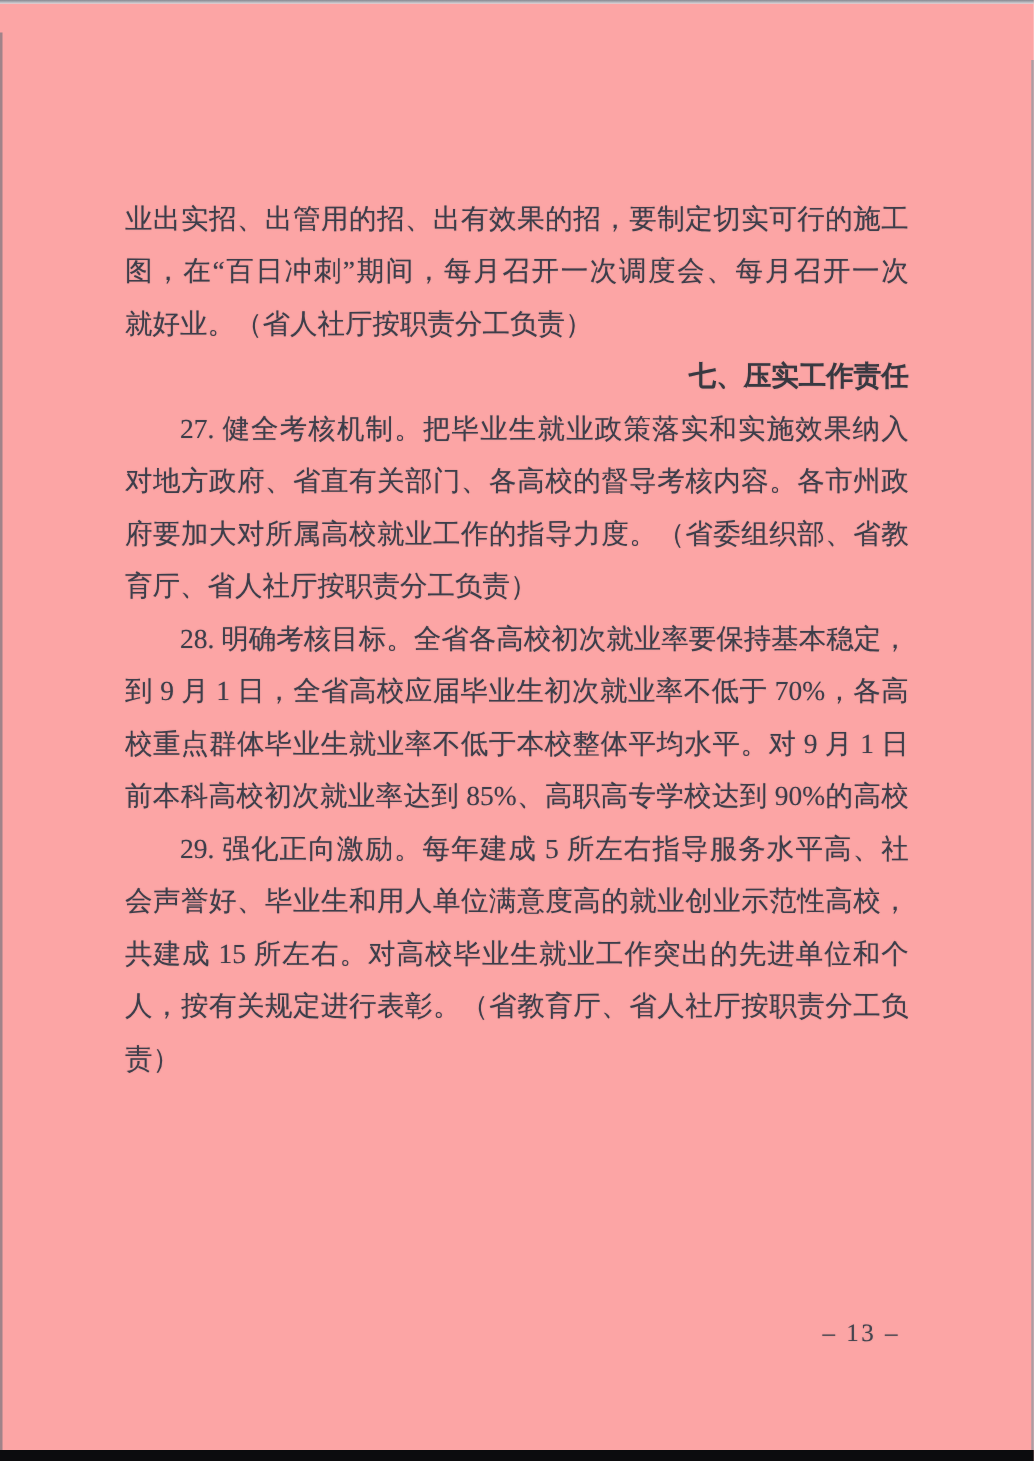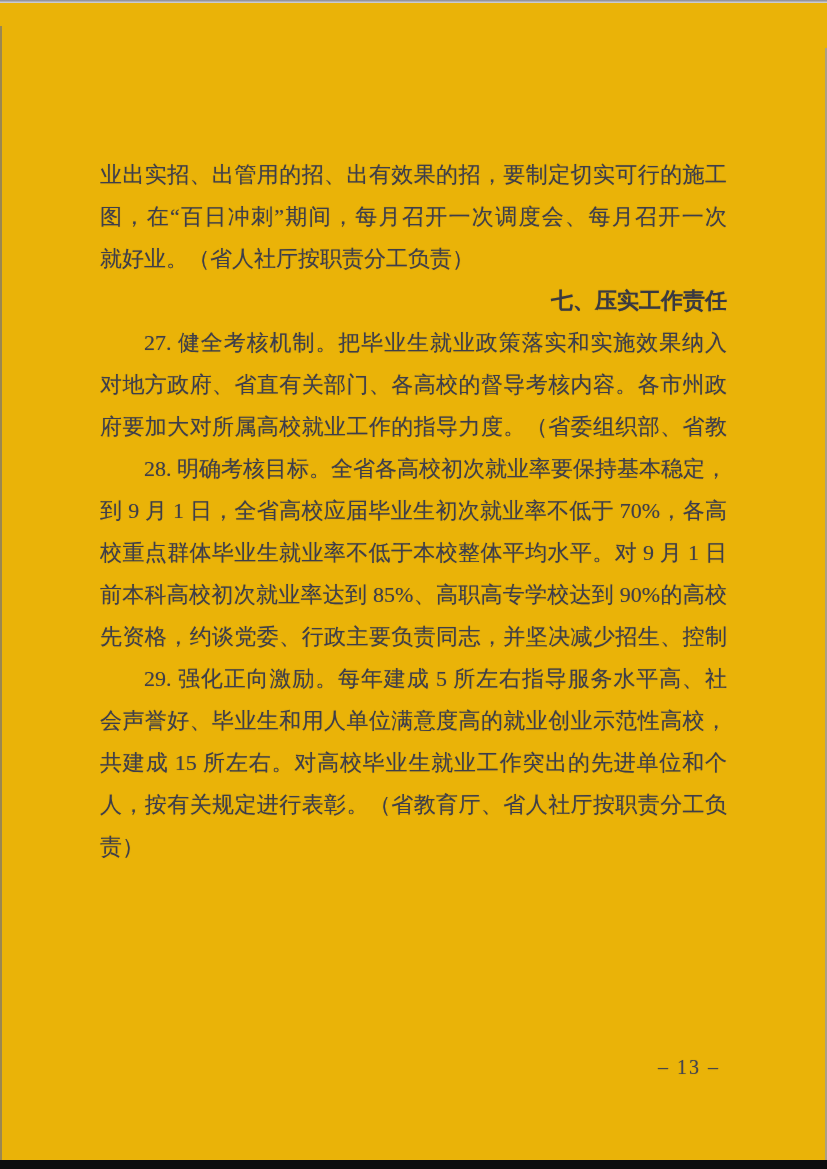--- a/index.html
+++ b/index.html
@@ -8,21 +8,21 @@
     width: 827px;
     height: 1169px;
     background: #ffffff;
     overflow: hidden;
   }
   .page {
     position: absolute;
     left: 0; top: 0;
     width: 827px;
     height: 1169px;
-    background: #eab308;
+    background: #fca5a5;
     font-family: "Liberation Serif", "DejaVu Serif", serif;
   }
   
   .edge-top {
     position: absolute; top: 0; left: 0;
     width: 827px; height: 3px;
     background: linear-gradient(to bottom, #87878f, #d8d8dc);
   }
   .edge-bottom {
     position: absolute; bottom: 0; left: 0;
@@ -99,25 +99,25 @@
   <div class="edge-bottom"></div>
 
   <div class="doc">
     <div class="line just">业出实招、出管用的招、出有效果的招，要制定切实可行的施工</div>
     <div class="line just">图，在“百日冲刺”期间，每月召开一次调度会、每月召开一次</div>
     <div class="line">就好业。（省人社厅按职责分工负责）</div>
     <div class="line heading indent">七、压实工作责任</div>
     <div class="line just indent">27. 健全考核机制。把毕业生就业政策落实和实施效果纳入</div>
     <div class="line just">对地方政府、省直有关部门、各高校的督导考核内容。各市州政</div>
     <div class="line just">府要加大对所属高校就业工作的指导力度。（省委组织部、省教</div>
+    <div class="line">育厅、省人社厅按职责分工负责）</div>
     <div class="line just indent">28. 明确考核目标。全省各高校初次就业率要保持基本稳定，</div>
     <div class="line just">到 9 月 1 日，全省高校应届毕业生初次就业率不低于 70%，各高</div>
     <div class="line just">校重点群体毕业生就业率不低于本校整体平均水平。对 9 月 1 日</div>
     <div class="line just">前本科高校初次就业率达到 85%、高职高专学校达到 90%的高校</div>
-    <div class="line just">先资格，约谈党委、行政主要负责同志，并坚决减少招生、控制</div>
     <div class="line just indent">29. 强化正向激励。每年建成 5 所左右指导服务水平高、社</div>
     <div class="line just">会声誉好、毕业生和用人单位满意度高的就业创业示范性高校，</div>
     <div class="line just">共建成 15 所左右。对高校毕业生就业工作突出的先进单位和个</div>
     <div class="line just">人，按有关规定进行表彰。（省教育厅、省人社厅按职责分工负</div>
     <div class="line">责）</div>
   </div>
 
   <div class="pagenum">– 13 –</div>
 
 </div>

